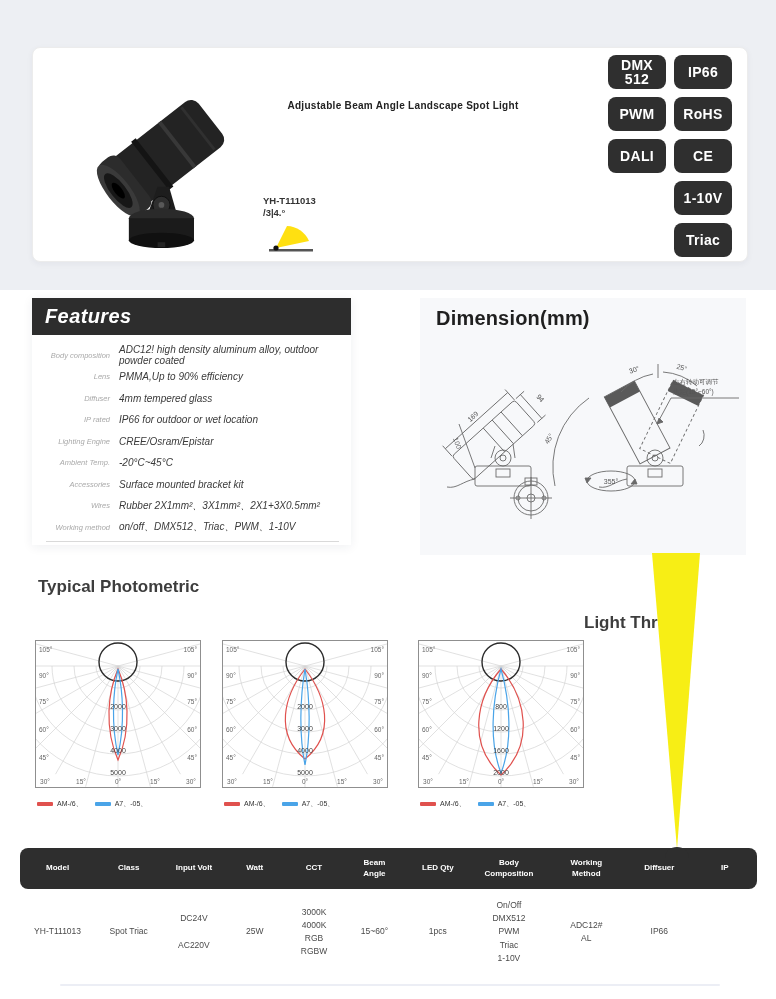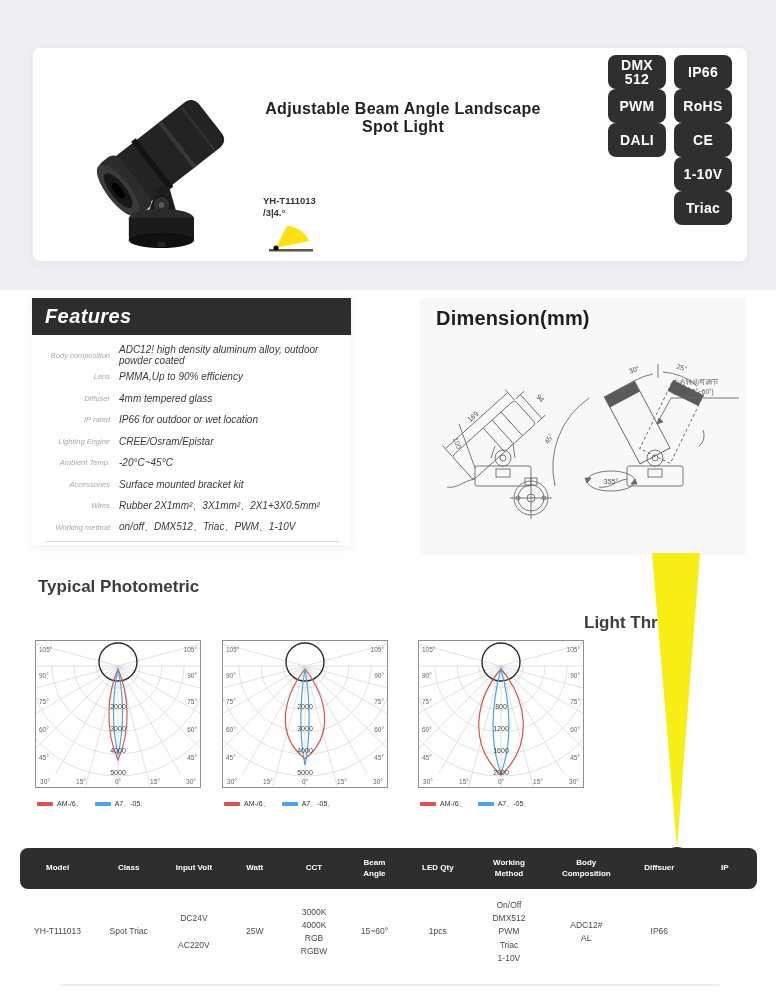--- a/index.html
+++ b/index.html
@@ -5,25 +5,25 @@
   html,body{margin:0;padding:0;background:#ffffff;}
   .page{position:relative;width:776px;height:999px;background:#ffffff;overflow:hidden;
         font-family:"Liberation Sans","DejaVu Sans",sans-serif;color:#333;}
   .top-band{position:absolute;left:0;top:0;width:776px;height:290px;background:#edeff3;}
 
   
   .header-card{position:absolute;left:32px;top:47px;width:714px;height:213px;background:#fff;
                border:1px solid #ececec;border-radius:8px;box-shadow:0 2px 6px rgba(30,40,70,.05);}
   .photo{position:absolute;left:28px;top:18px;width:220px;height:182px;}
   .title{position:absolute;left:215px;top:52px;width:310px;text-align:center;
-         font-size:16px;font-weight:bold;color:#222;letter-spacing:.3px;}
+         font-size:10px;font-weight:bold;color:#222;letter-spacing:.3px;}
   .model{position:absolute;left:230px;top:147px;font-size:9.5px;font-weight:bold;color:#333;line-height:1.25;}
   .fan-icon{position:absolute;left:234px;top:173px;}
   .badges{position:absolute;right:15px;top:7px;display:flex;gap:8px;align-items:flex-start;}
-  .bcol{display:flex;flex-direction:column;gap:0;}
+  .bcol{display:flex;flex-direction:column;gap:8px;}
   .badge{width:58px;height:34px;background:#2f2f2f;border-radius:8px;color:#fff;
          display:flex;align-items:center;justify-content:center;text-align:center;
          font-size:14px;font-weight:bold;line-height:14px;letter-spacing:.3px;}
 
   
   .features-card{position:absolute;left:32px;top:298px;width:319px;height:247px;background:#fff;
                  box-shadow:0 2px 10px rgba(30,40,70,.07);font-style:italic;}
   .features-head{height:37px;background:#2d2d2d;color:#fff;display:flex;align-items:center;
                  padding-left:13px;font-size:20px;font-weight:bold;letter-spacing:.4px;}
   .features-rows{padding:9px 8px 0 10px;}
@@ -394,24 +394,24 @@
   <div class="spec-table">
     <div class="thead">
       <div class="th">Model</div>
       <div class="th">Class</div>
       <div class="th">Input Volt</div>
       <div class="th">Watt</div>
       <div class="th">CCT</div>
       <div class="th">Beam
 Angle</div>
       <div class="th">LED Qty</div>
+      <div class="th">Body
+Composition</div>
       <div class="th">Working
 Method</div>
-      <div class="th">Body
-Composition</div>
       <div class="th">Diffsuer</div>
       <div class="th">IP</div>
     </div>
     <div class="trow">
       <div class="td">YH-T111013</div>
       <div class="td">Spot Triac</div>
       <div class="td">DC24V
 
 AC220V</div>
       <div class="td">25W</div>

